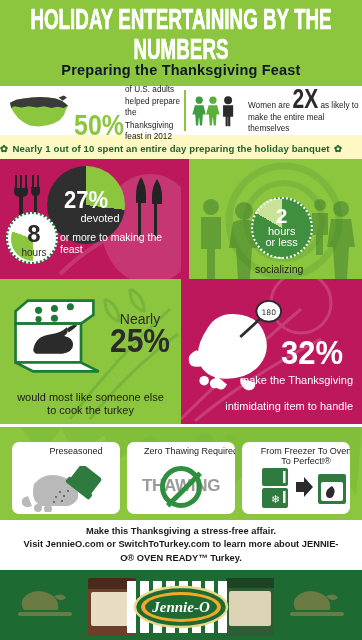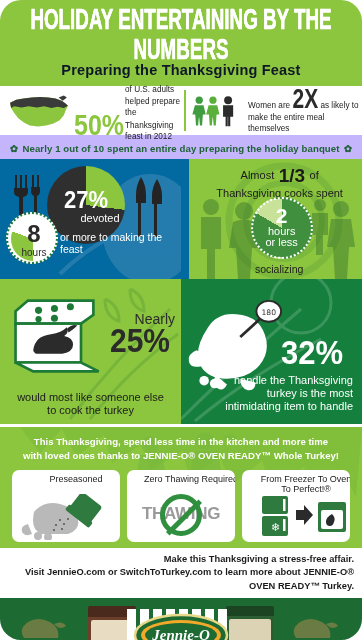--- a/index.html
+++ b/index.html
@@ -1,17 +1,17 @@
 <!DOCTYPE html>
 <html><head>
 <meta charset="utf-8">
 <style>
   html,body{margin:0;padding:0;background:#fff;}
   body{width:362px;height:640px;overflow:hidden;font-family:"Liberation Sans",sans-serif;}
-  .page{position:relative;width:362px;height:640px;background:#fff;overflow:hidden;border-radius:21px;}
+  .page{position:relative;width:362px;height:640px;background:#fff;overflow:hidden;}
 
   
   .header{background:#8cc63e;padding:8px 0 7px;text-align:center;}
   .h-title{
     font-family:"Liberation Sans",sans-serif;
     font-weight:bold;font-size:20px;letter-spacing:0px;color:#fff;
     line-height:1;
     transform:scaleY(1.5) scaleX(0.94);transform-origin:center;
     text-shadow:0 0 0 #fff;
     margin:5px 0 9px;
@@ -26,26 +26,26 @@
   .r1div{width:2px;background:#8cc63e;margin:4px 0;}
   .usmap{width:62px;height:38px;flex:none;position:relative;}
   .bignum{font-family:"Liberation Sans",sans-serif;font-weight:bold;font-size:25px;color:#8cc63e;line-height:.85;
           transform:scaleY(1.18);transform-origin:bottom left;display:inline-block;}
   .bignum.dark{color:#2b2b2b;}
   .smalltxt{font-size:8.2px;color:#1b1b1b;line-height:1.28;transform:scaleY(1.12);transform-origin:top left;display:inline-block;}
   .m-wrap{display:flex;align-items:flex-end;gap:1px;padding-left:4px;}
   .peeps{display:flex;align-items:flex-end;gap:1px;padding-left:6px;}
 
   
-  .banner{background:#c4b5fd;text-align:center;padding:3px 0 3px;}
+  .banner{background:#fef9c3;padding:3px 0 3px;}
   .banner span{font-size:9.6px;font-weight:bold;color:#1d6232;letter-spacing:.1px;}
 
   
   .sec2{display:flex;height:120px;}
-  .s2l{width:197px;background:#0369a1;position:relative;overflow:hidden;}
+  .s2l{width:197px;background:#be185d;position:relative;overflow:hidden;}
   .s2r{width:181px;background:#8cc63e;position:relative;overflow:hidden;}
 
   .pie{position:absolute;left:47px;top:7px;width:78px;height:78px;border-radius:50%;
        background:conic-gradient(#8cc63e 0deg 97.2deg, #2f2f2f 97.2deg 360deg);}
   .pie-lbl{position:absolute;left:49px;top:30px;width:74px;text-align:center;color:#fff;}
   .pie-pct{font-size:22px;font-weight:bold;line-height:1;transform:scaleY(1.12);display:inline-block;}
   .pie-dev{font-size:11px;line-height:1.1;margin-top:1px;padding-left:28px;}
   .clock{position:absolute;left:6px;top:53px;width:52px;height:52px;border-radius:50%;background:#fff;
          border:2px dotted #1d7a36;box-sizing:border-box;}
   .clock-fill{position:absolute;left:3px;top:3px;width:44px;height:44px;border-radius:50%;
@@ -61,44 +61,44 @@
     background:conic-gradient(#3f8f3f 0deg 300deg,#c9e29a 300deg 360deg);
     border:2px dotted #fff;box-sizing:border-box;}
   .circle2 .c2txt{position:absolute;left:0;top:6px;width:58px;text-align:center;color:#fff;line-height:1.0;}
   .c2-2{font-size:21px;font-weight:bold;}
   .c2-s{font-size:11px;}
   .s2r-soc{position:absolute;left:0;top:104px;width:181px;text-align:center;font-size:10.5px;color:#1b1b1b;}
 
   
   .sec3{display:flex;height:145px;}
   .s3l{width:181px;background:#8cc63e;position:relative;overflow:hidden;}
-  .s3r{width:181px;background:#15803d;position:relative;overflow:hidden;}
+  .s3r{width:181px;background:#be185d;position:relative;overflow:hidden;}
   .oven{position:absolute;left:12px;top:18px;width:92px;height:78px;}
   .s3l-nearly{position:absolute;right:6px;top:32px;width:70px;text-align:center;color:#2b2b2b;}
-  .s3l-nearly .n1{font-size:14px;text-align:right;}
+  .s3l-nearly .n1{font-size:14px;}
   .s3l-nearly .n2{font-size:30px;font-weight:bold;line-height:.95;transform:scaleY(1.1);display:inline-block;}
   .s3l-cap{position:absolute;left:6px;top:112px;width:169px;text-align:center;font-size:11px;color:#1b1b1b;line-height:1.2;}
   .s3r-pct{position:absolute;right:8px;top:58px;width:84px;text-align:center;color:#fff;font-size:31px;font-weight:bold;
            line-height:1;transform:scaleY(1.1);}
   .s3r-cap{position:absolute;left:8px;top:95px;width:168px;text-align:right;font-size:11px;color:#fff;line-height:1.2;padding-right:4px;box-sizing:border-box;}
   .turkeybig{position:absolute;left:2px;top:20px;width:105px;height:95px;}
 
   
   .promo{background:#8cc63e;position:relative;padding:8px 0 6px;overflow:hidden;}
   .promo-txt{position:relative;text-align:center;color:#fff;font-size:9.6px;font-weight:bold;line-height:1.45;z-index:2;}
   .cards{display:flex;justify-content:center;gap:7px;margin-top:7px;position:relative;z-index:2;}
   .card{width:108px;height:72px;background:#fff;border-radius:7px;position:relative;overflow:hidden;}
   .card-t{position:absolute;top:4px;left:0;width:128px;text-align:center;font-size:9px;color:#1b1b1b;line-height:1.15;}
   .card-art{position:absolute;top:24px;left:0;width:108px;height:46px;}
   .thawing-word{position:absolute;top:34px;left:0;width:108px;text-align:center;font-size:17px;font-weight:bold;color:#9a9a9a;letter-spacing:-.3px;}
   .noslash{position:absolute;left:33px;top:24px;width:42px;height:42px;border:5px solid #2f8f3f;border-radius:50%;box-sizing:border-box;}
   .noslash:after{content:"";position:absolute;left:-4px;top:16px;width:46px;height:5px;background:#2f8f3f;transform:rotate(-45deg);}
 
   
-  .cta{background:#fff;text-align:right;padding:5px 8px 5px;}
+  .cta{background:#fff;text-align:center;padding:5px 17px 5px;}
   .cta div{font-size:9.3px;font-weight:bold;color:#1b1b1b;line-height:1.45;}
 
   
   .footer{background:#1d6b33;position:relative;height:76px;overflow:hidden;}
   .fturkey{position:absolute;top:18px;width:62px;height:34px;opacity:.55;}
   .pkg{position:absolute;top:8px;width:48px;height:58px;border-radius:2px;}
   .logo{position:absolute;left:125px;top:9px;width:112px;height:56px;}
   .sep{height:3px;background:#fff;}
 </style>
 </head>
@@ -215,26 +215,20 @@
           <circle cx="22" cy="12" r="8"></circle>
             <path d="M12,22 h20 v32 h-6 v30 h-8 v-30 h-6 z"></path>
           <circle cx="55" cy="16" r="9"></circle>
             <path d="M44,27 q11,-5 22,0 l4,26 h-7 l-2,31 h-12 l-2,-31 h-7 z"></path>
           <circle cx="152" cy="14" r="8"></circle>
             <path d="M142,24 h20 l4,28 h-6 l-2,32 h-12 l-2,-32 h-6 z"></path>
           <circle cx="131" cy="10" r="6"></circle>
             <path d="M123,18 h16 v22 h-5 v20 h-7 v-20 h-4 z"></path>
         </g>
       </svg>
-      <div class="s2r-top">
-        <span class="t1">Almost</span>
-        <span class="big13">1/3</span>
-        <span class="t1">of</span>
-        <div class="t1">Thanksgiving cooks spent</div>
-      </div>
       <div class="circle2">
         <div class="c2txt">
           <div class="c2-2">2</div>
           <div class="c2-s">hours</div>
           <div class="c2-s">or less</div>
         </div>
       </div>
       <div class="s2r-soc">socializing</div>
     </div>
   </div>
@@ -291,46 +285,42 @@
           <path d="M60,84 q0,10 8,12 q8,1 8,-8 z" fill="#fff"></path>
           <circle cx="22" cy="86" r="5" fill="#fff"></circle>
             <circle cx="33" cy="89" r="5" fill="#fff"></circle>
           <line x1="60" y1="40" x2="84" y2="18" stroke="#2b2b2b" stroke-width="3"></line>
           <ellipse cx="90" cy="13" rx="13" ry="11" fill="#fff" stroke="#2b2b2b" stroke-width="2"></ellipse>
           <text x="90" y="17" font-size="8" text-anchor="middle" fill="#2b2b2b" font-family="DejaVu Sans">180</text>
         </svg>
       </div>
       <div class="s3r-pct">32%</div>
       <div class="s3r-cap">
-        <span>handle the Thanksgiving</span><br>
-        <span>turkey is the most</span><br>
+        <span>make the Thanksgiving</span><br>
+        <br>
         <span>intimidating item to handle</span>
       </div>
     </div>
   </div>
 
   <div class="sep"></div>
 
   <div class="promo">
     <svg style="position:absolute;left:0;top:0;opacity:.22;z-index:1" width="362" height="130" viewBox="0 0 362 130">
       <g fill="#5fa32c">
         <path d="M20,0 L40,26 L62,2 L76,30 L104,8 L112,36 L144,16 L150,44 L182,24 L190,52 L220,30 L232,58 L262,34 L272,62 L304,40 L314,66 L342,44 L356,70 L362,0 Z"></path>
       </g>
       <g fill="#3f8f3f" opacity=".7">
         <circle cx="150" cy="18" r="9"></circle>
           <path d="M140,28 h22 l4,22 h-30 z"></path>
         <circle cx="205" cy="14" r="9"></circle>
           <path d="M194,24 h24 l4,26 h-32 z"></path>
         <path d="M222,10 q10,-6 16,2 q-8,6 -16,-2 z"></path>
       </g>
     </svg>
-    <div class="promo-txt">
-      <div>This Thanksgiving, spend less time in the kitchen and more time</div>
-      <div>with loved ones thanks to JENNIE-O® OVEN READY™ Whole Turkey!</div>
-    </div>
     <div class="cards">
 
       <div class="card">
         <div class="card-t">Preseasoned</div>
         <div class="card-art">
           <svg viewBox="0 0 108 46" width="108" height="46">
             <path d="M22,18 q10,-12 26,-8 q16,4 18,16 q2,10 -10,14 l-26,0 q-12,-4 -8,-22 z" fill="#b9b9b9"></path>
             <path d="M16,30 q-8,2 -6,8 q3,5 10,2 z" fill="#b9b9b9"></path>
             <circle cx="26" cy="42" r="4" fill="#b9b9b9"></circle>
               <circle cx="36" cy="43" r="4" fill="#b9b9b9"></circle>

